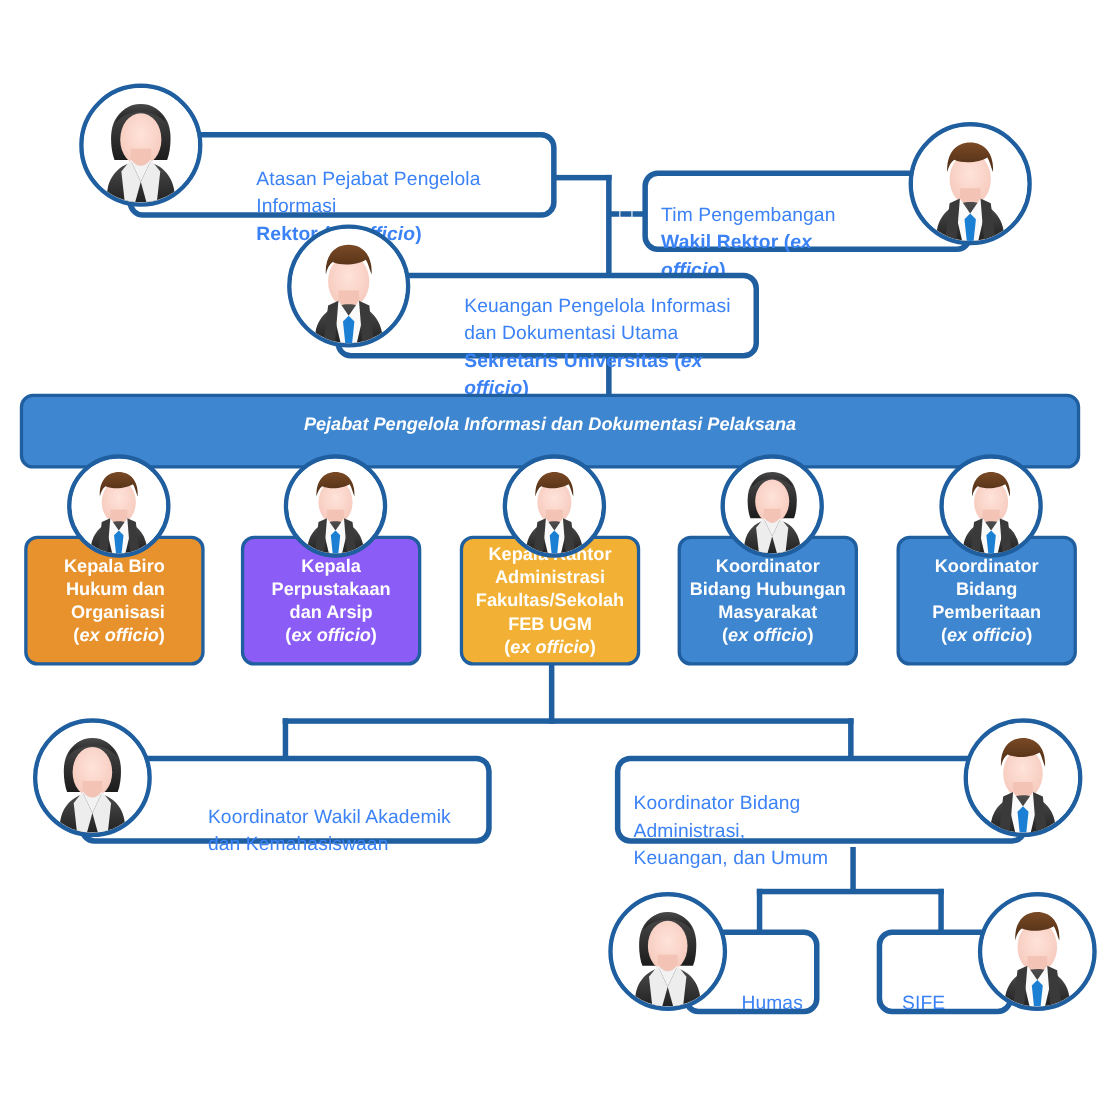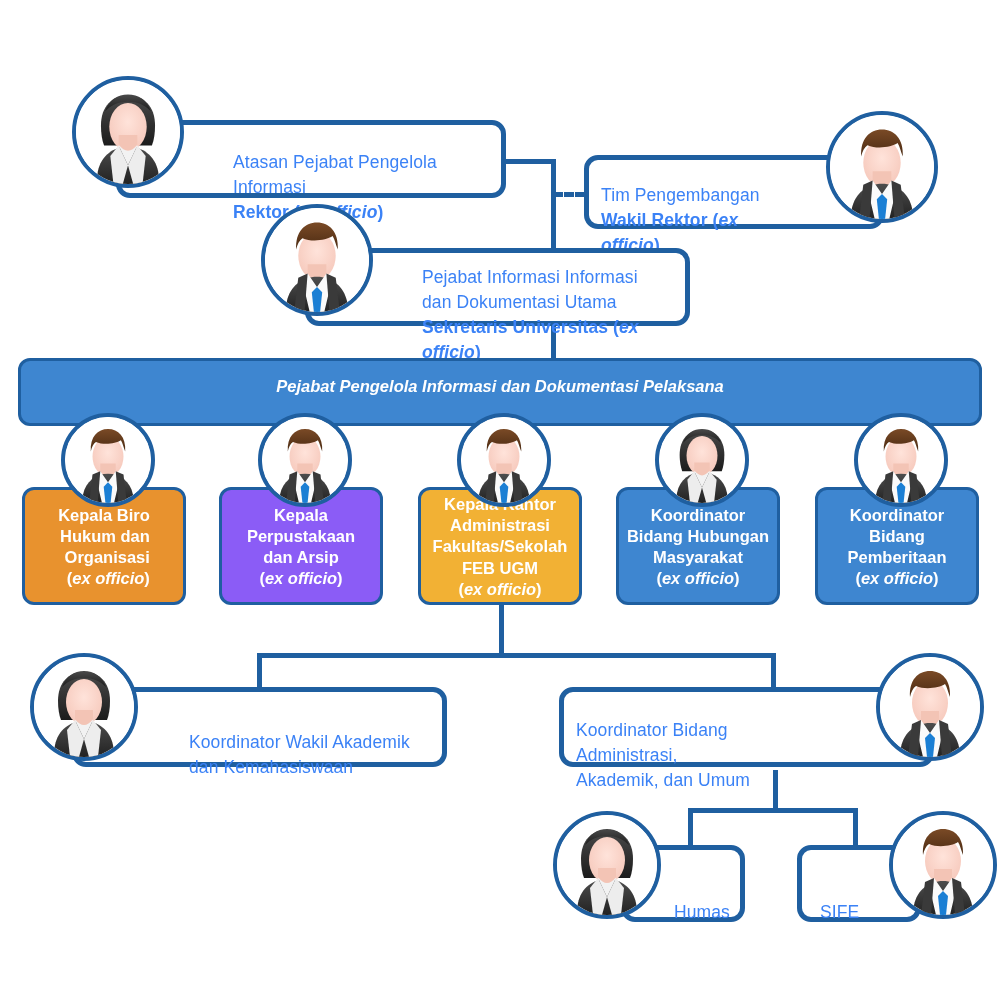--- a/index.html
+++ b/index.html
@@ -126,21 +126,21 @@
       <path d="M50 66c-14 0-26 9-29 24-1 5-1 7-1 10h60c0-3 0-5-1-10-3-15-15-24-29-24z" fill="url(#sutM1)"></path>
       <path d="M41 63l9 13 9-13 6 3-8 34h-14l-8-34 6-3z" fill="#FAFAFA"></path>
       <path d="M50 76l-5 5 2 19h6l2-19-5-5z" fill="#1B7FD4"></path>
       <path d="M41 63l-9 4-4 33h10l3-37z" fill="#3A3A3A"></path>
       <path d="M59 63l9 4 4 33H62l-3-37z" fill="#3A3A3A"></path>
     </svg>
   </div>
 
   <div class="obox" style="left:305px;top:248px;width:385px;height:78px;">
     <div class="txt pl">
-      <div>Pejabat Informasi Informasi</div>
+      <div>Keuangan Pengelola Informasi</div>
       <div>dan Dokumentasi Utama</div>
       <div class="b"><span>Sekretaris Universitas (</span><i>ex officio</i><span>)</span></div>
     </div>
   </div>
   <div class="av" style="left:261px;top:204px;width:104px;height:104px;">
     <svg viewBox="0 0 100 100" aria-hidden="true">
       <circle cx="50" cy="50" r="50" fill="#fff"></circle>
       <ellipse cx="50" cy="46" rx="18" ry="23" fill="url(#skinM1)"></ellipse>
       <path d="M30 40c-1-17 8-26 20-26s21 9 20 26c-2-5-3-10-5-13-6 4-20 6-29 2-3 2-5 6-6 11z" fill="url(#hairM1)"></path>
       <path d="M41 63c3 4 6 6 9 6s6-2 9-6v-9H41v9z" fill="#F3C4B5"></path>
@@ -257,21 +257,21 @@
       <path d="M41 63h18l-9 19-9-19z" fill="#F2F2F2"></path>
       <path d="M41 63l9 19-5 18h-9l-3-27 8-10z" fill="#EDEDED"></path>
       <path d="M59 63l-9 19 5 18h9l3-27-8-10z" fill="#EDEDED"></path>
       <path d="M41 62c3 4 6 6 9 6s6-2 9-6v-9H41v9z" fill="#F3C4B5"></path>
     </svg>
   </div>
 
   <div class="obox" style="left:559px;top:687px;width:375px;height:80px;">
     <div class="txt pr">
       <div>Koordinator Bidang Administrasi,</div>
-      <div>Akademik, dan Umum</div>
+      <div>Keuangan, dan Umum</div>
     </div>
   </div>
   <div class="av" style="left:876px;top:653px;width:100px;height:100px;">
     <svg viewBox="0 0 100 100" aria-hidden="true">
       <circle cx="50" cy="50" r="50" fill="#fff"></circle>
       <ellipse cx="50" cy="46" rx="18" ry="23" fill="url(#skinM1)"></ellipse>
       <path d="M30 40c-1-17 8-26 20-26s21 9 20 26c-2-5-3-10-5-13-6 4-20 6-29 2-3 2-5 6-6 11z" fill="url(#hairM1)"></path>
       <path d="M41 63c3 4 6 6 9 6s6-2 9-6v-9H41v9z" fill="#F3C4B5"></path>
       <path d="M50 66c-14 0-26 9-29 24-1 5-1 7-1 10h60c0-3 0-5-1-10-3-15-15-24-29-24z" fill="url(#sutM1)"></path>
       <path d="M41 63l9 13 9-13 6 3-8 34h-14l-8-34 6-3z" fill="#FAFAFA"></path>

